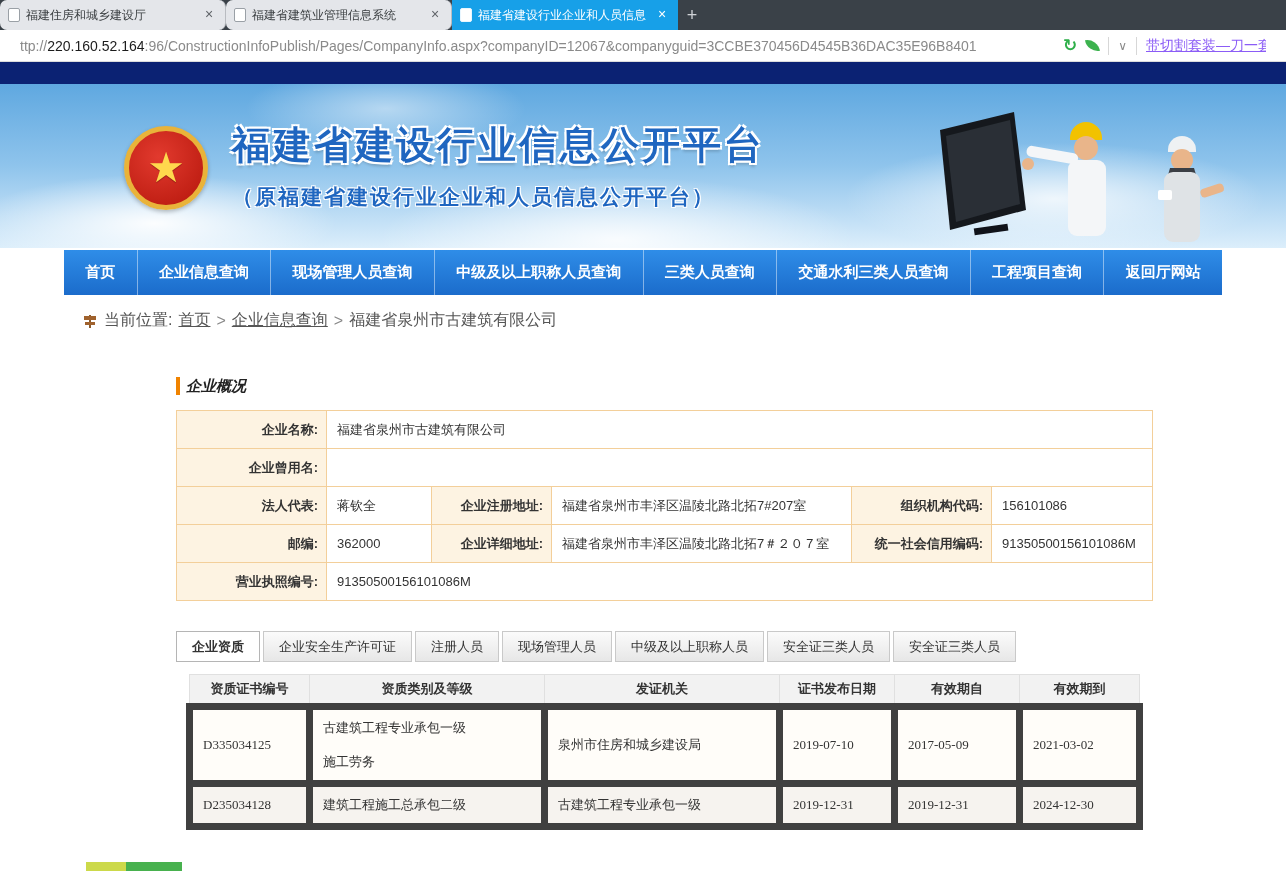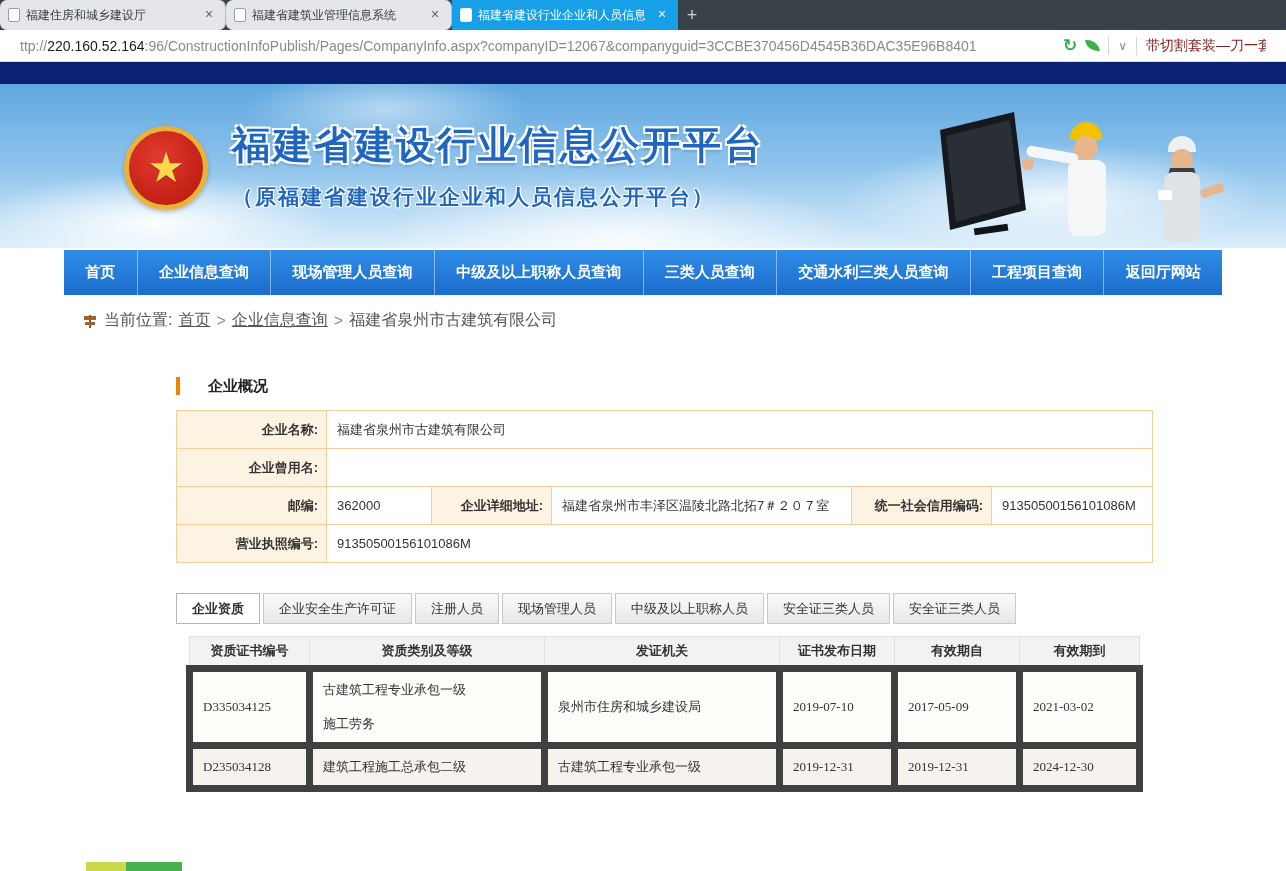--- a/index.html
+++ b/index.html
@@ -22,21 +22,21 @@
   .addressbar { height:32px; background:#fff; border-bottom:1px solid #dcdcdc; display:flex; align-items:center; padding:0 20px; font-size:14px; white-space:nowrap; }
   .url { flex:1; overflow:hidden; white-space:nowrap; }
   .url .scheme { color:#8a8a8a; }
   .url .host { color:#1c1c1c; }
   .url .rest { color:#8a8a8a; }
   .abar-right { display:flex; align-items:center; gap:9px; padding-left:10px; }
   .ic-refresh { color:#2faf4a; font-size:17px; font-weight:bold; }
   .ic-leaf { width:13px; height:13px; background:#3cb24e; border-radius:0 100% 0 100%; transform:rotate(-10deg); }
   .abar-divider { width:1px; height:18px; background:#d7d7d7; }
   .ic-chevron { color:#8a8a8a; font-size:12px; }
-  .bookmark-text { color:#7f1d1d; font-size:14px; overflow:hidden; white-space:nowrap; width:120px; }
+  .bookmark-text { color:#8b5cf6; font-size:14px; overflow:hidden; white-space:nowrap; width:120px;text-decoration:underline; }
 
   
   .navy-strip { height:22px; background:#0b2273; }
   .hero { position:relative; height:164px; overflow:hidden;
     background:
       radial-gradient(ellipse 260px 70px at 12% 85%, rgba(255,255,255,.95), rgba(255,255,255,0) 70%),
       radial-gradient(ellipse 340px 90px at 48% 95%, rgba(255,255,255,.85), rgba(255,255,255,0) 70%),
       radial-gradient(ellipse 300px 80px at 82% 70%, rgba(255,255,255,.8), rgba(255,255,255,0) 70%),
       radial-gradient(ellipse 200px 60px at 30% 15%, rgba(255,255,255,.5), rgba(255,255,255,0) 70%),
       linear-gradient(180deg,#5fa8e0 0%, #8fc4ec 50%, #dceefb 100%); }
@@ -57,21 +57,21 @@
   .nav-item { flex:1 1 auto; display:flex; align-items:center; justify-content:center; padding:0 14px; color:#fff; font-size:15px; font-weight:bold; white-space:nowrap; border-right:1px solid rgba(255,255,255,.45); cursor:pointer; }
   .nav-item:last-child { border-right:none; }
 
   
   .breadcrumb { display:flex; align-items:center; gap:6px; padding:15px 0 12px 18px; font-size:16px; color:#555; }
   .crumb-link { color:#555; text-decoration:underline; cursor:pointer; }
   .crumb-sep { color:#888; }
   .crumb-current { color:#555; }
 
   
-  .section-title { margin:34px 0 0 112px; border-left:4px solid #f08300; padding-left:28px; font-size:15px; font-weight:bold; color:#222; line-height:18px; }
+  .section-title { margin:34px 0 0 112px; border-left:4px solid #f08300; padding-left:6px; font-size:15px; font-weight:bold; color:#222; line-height:18px;font-style:italic; }
   table.info { margin:15px 0 0 112px; width:977px; border-collapse:collapse; font-size:13px; }
   table.info td { border:1px solid #f3cf9a; height:38px; }
   table.info td.lbl { background:#fdf3e2; font-weight:bold; color:#333; text-align:right; padding-right:8px; white-space:nowrap; }
   table.info td.val { background:#fff; color:#333; padding-left:10px; }
 
   
   .tabs-row { margin:30px 0 0 112px; display:flex; gap:3px; }
   .ptab { height:31px; display:flex; align-items:center; padding:0 15px; font-size:13px; color:#333; background:linear-gradient(180deg,#fbfbfb,#e7e7e7); border:1px solid #c9c9c9; cursor:pointer; white-space:nowrap; }
   .ptab.active { background:#fff; font-weight:bold; border-color:#b5b5b5; }
 
@@ -191,20 +191,28 @@
         <col>
     </colgroup>
     <tbody>
         <tr>
       <td class="lbl">企业名称:</td>
       <td class="val" colspan="5">福建省泉州市古建筑有限公司</td>
     </tr>
     <tr>
       <td class="lbl">企业曾用名:</td>
       <td class="val" colspan="5"></td>
+    </tr>
+    <tr>
+      <td class="lbl">法人代表:</td>
+      <td class="val">蒋钦全</td>
+      <td class="lbl">企业注册地址:</td>
+      <td class="val">福建省泉州市丰泽区温陵北路北拓7#207室</td>
+      <td class="lbl">组织机构代码:</td>
+      <td class="val">156101086</td>
     </tr>
     <tr>
       <td class="lbl">邮编:</td>
       <td class="val">362000</td>
       <td class="lbl">企业详细地址:</td>
       <td class="val">福建省泉州市丰泽区温陵北路北拓7＃２０７室</td>
       <td class="lbl">统一社会信用编码:</td>
       <td class="val">91350500156101086M</td>
     </tr>
     <tr>

